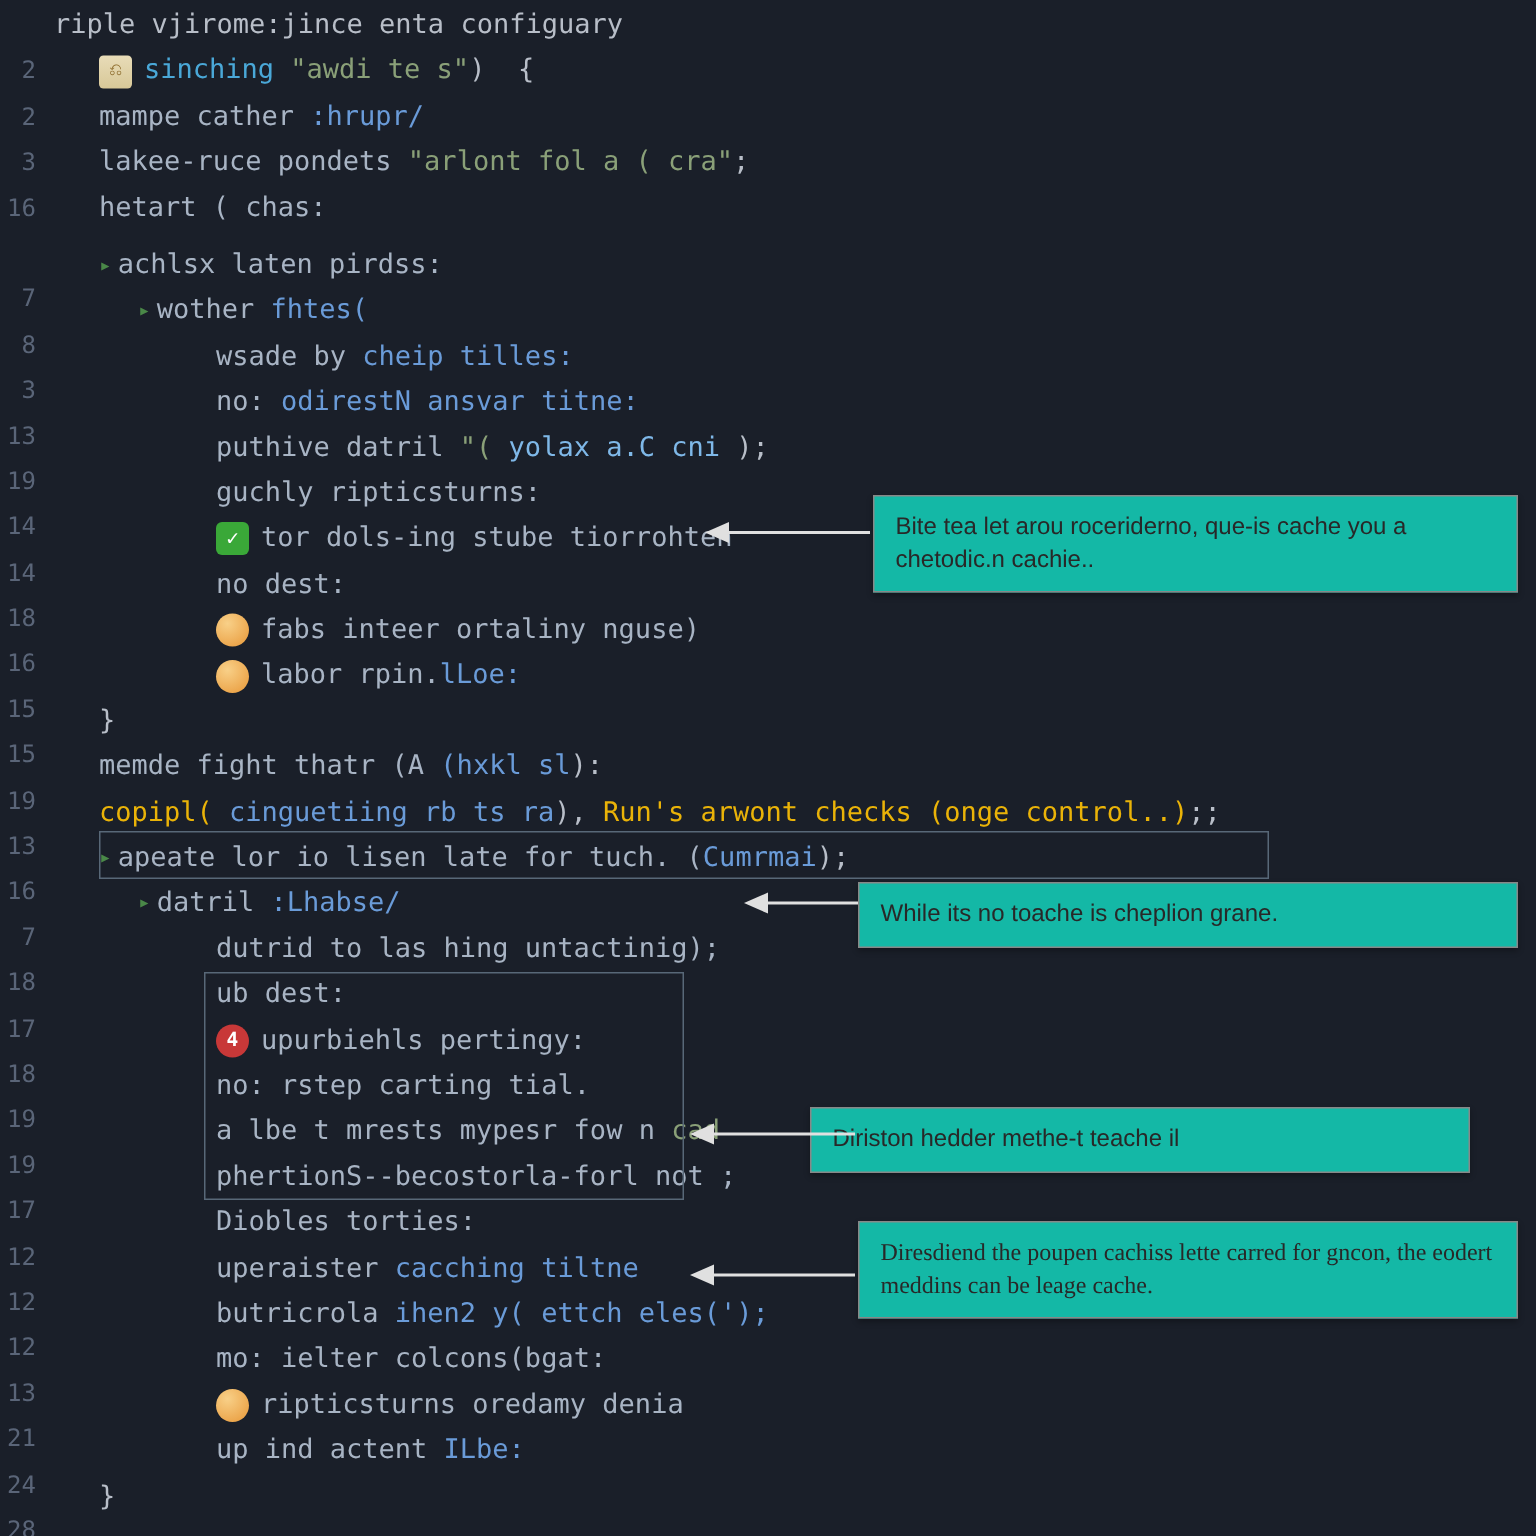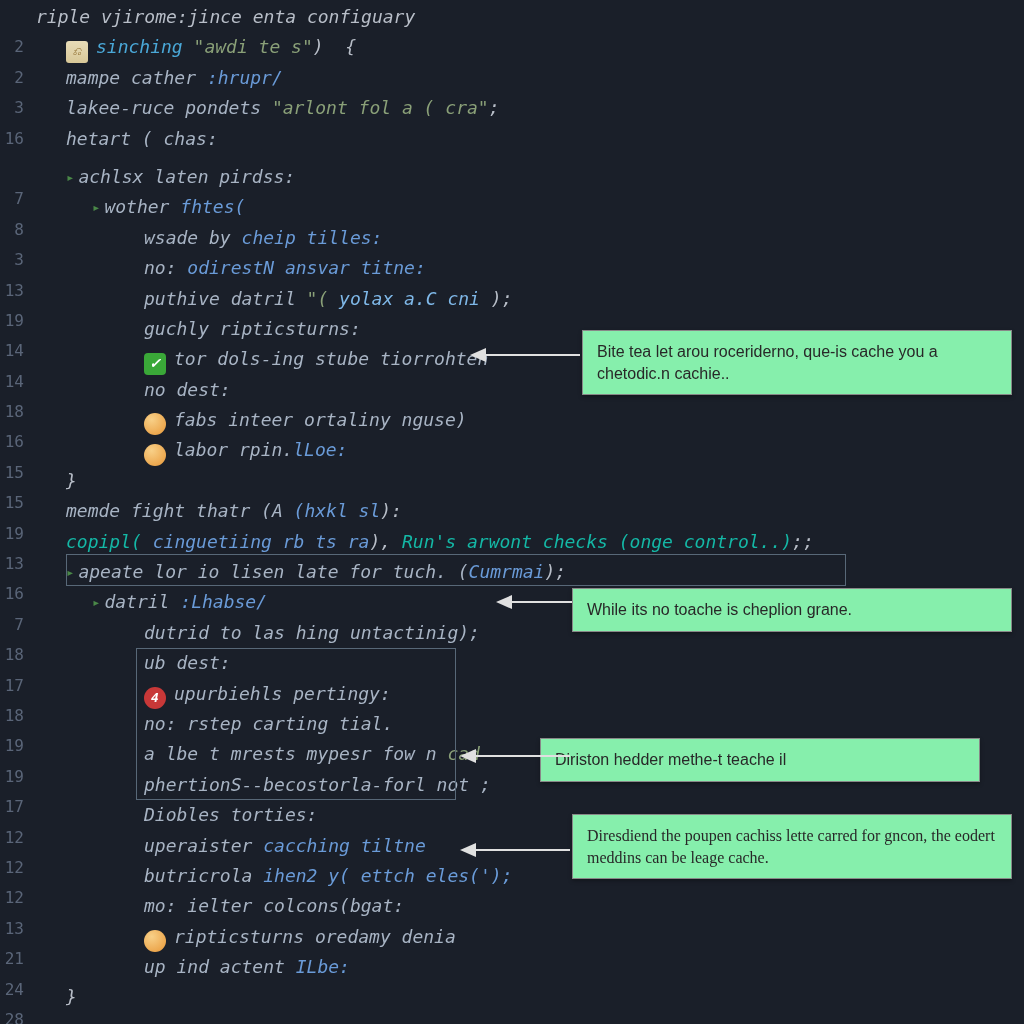--- a/index.html
+++ b/index.html
@@ -30,29 +30,29 @@
   line-height: 30.4px;
 }
 .gutter div { height: 30.4px; }
 .code {
   flex: 1;
   padding-top: 2px;
   padding-left: 4px;
   line-height: 30.4px;
   position: relative;
 }
-.line { height: 30.4px; white-space: pre; display: flex; align-items: flex-end; font-style: italic; }
+.line { height: 30.4px; white-space: pre; display: flex; align-items: center; }
 .tok-header { color: #b8bec8; }
 .tok-kw { color: #4aa8d8; }
 .tok-str { color: #8aa078; }
 .tok-type { color: #6a9bd8; }
 .tok-prop { color: #a8b4c4; }
 .tok-punc { color: #b8bec8; }
 .tok-param { color: #7fb8e8; }
-.tok-fn { color: #14b8a6; }
+.tok-fn { color: #eab308; }
 .icon-box {
   display: inline-flex;
   width: 22px;
   height: 22px;
   align-items: center;
   justify-content: center;
   margin-right: 8px;
   vertical-align: middle;
 }
 .icon-file {
@@ -84,21 +84,21 @@
   color: #4a8848;
   font-size: 14px;
   margin-right: 4px;
 }
 .indent { display: inline-block; }
 .i1 { width: 30px; }
 .i2 { width: 56px; }
 .i4 { width: 108px; }
 .callout {
   position: absolute;
-  background: #86efac;
+  background: #14b8a6;
   color: #282828;
   border: 1px solid #888;
   padding: 10px 14px;
   font-family: 'Segoe UI', Arial, sans-serif;
   font-size: 16px;
   line-height: 1.35;
   max-width: 440px;
   box-shadow: 0 2px 4px rgba(0,0,0,0.3);
 }
 .arrow-svg { position: absolute; pointer-events: none; }

